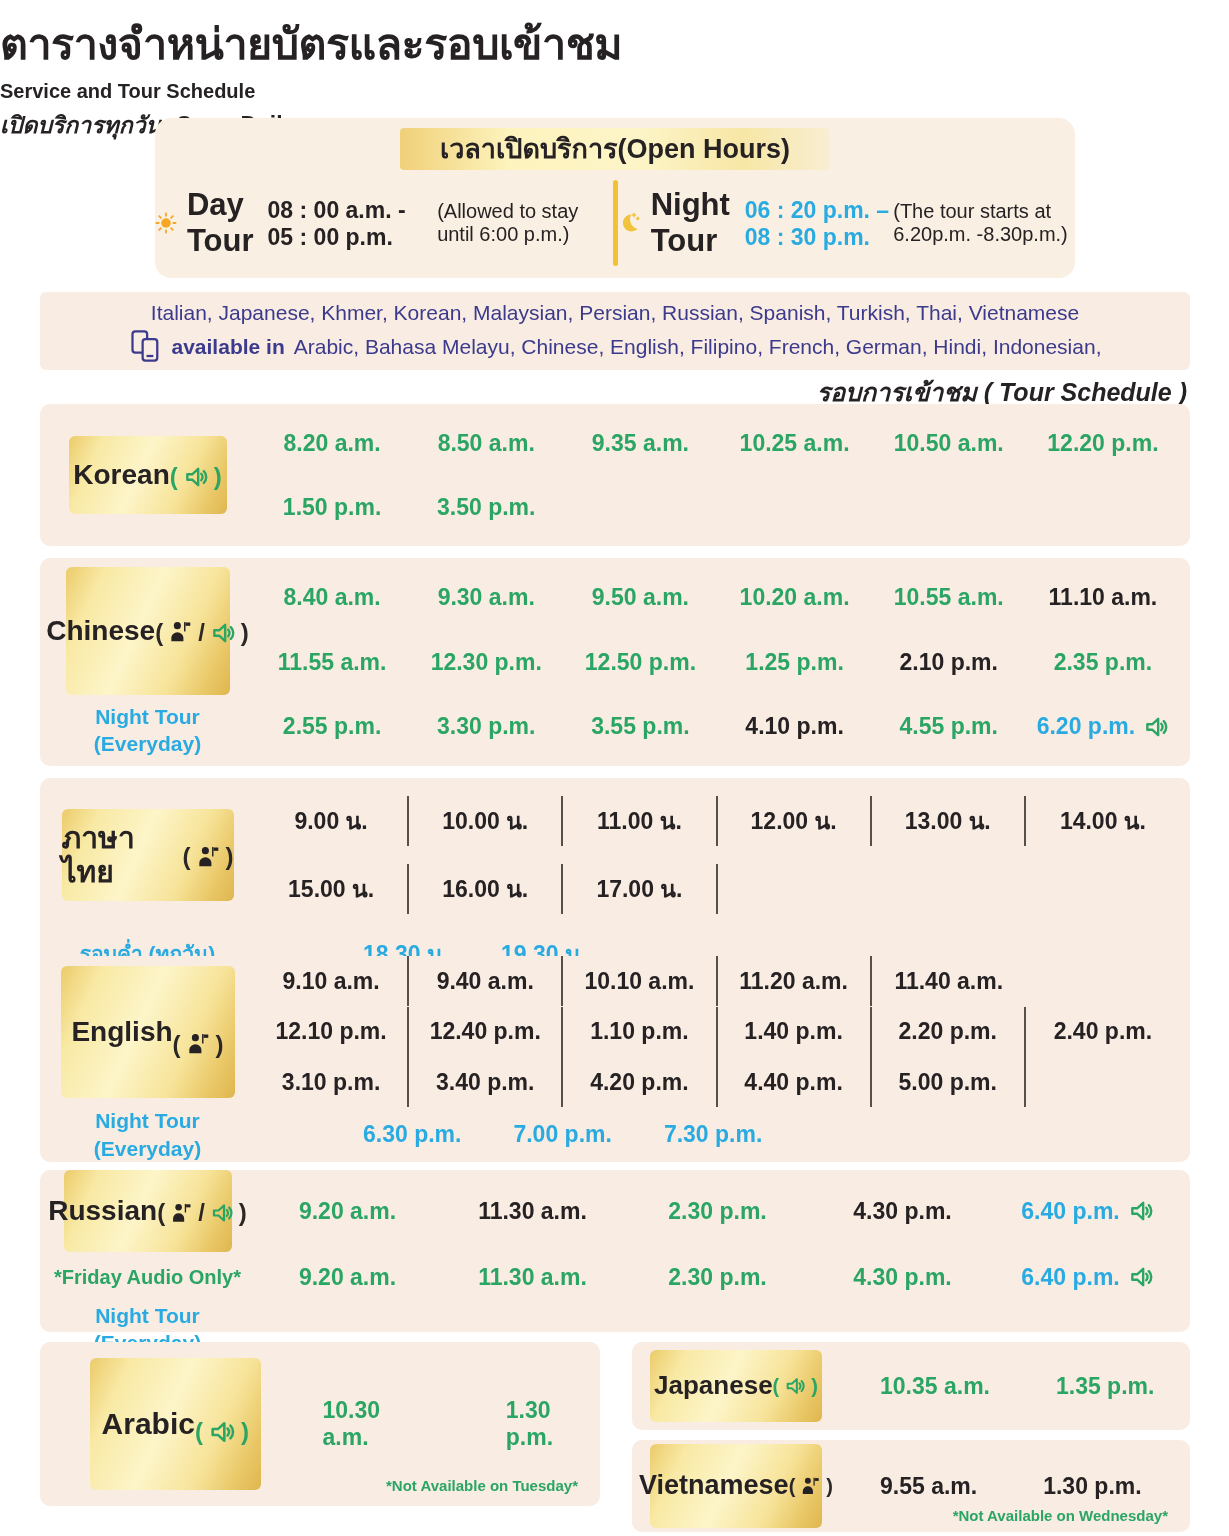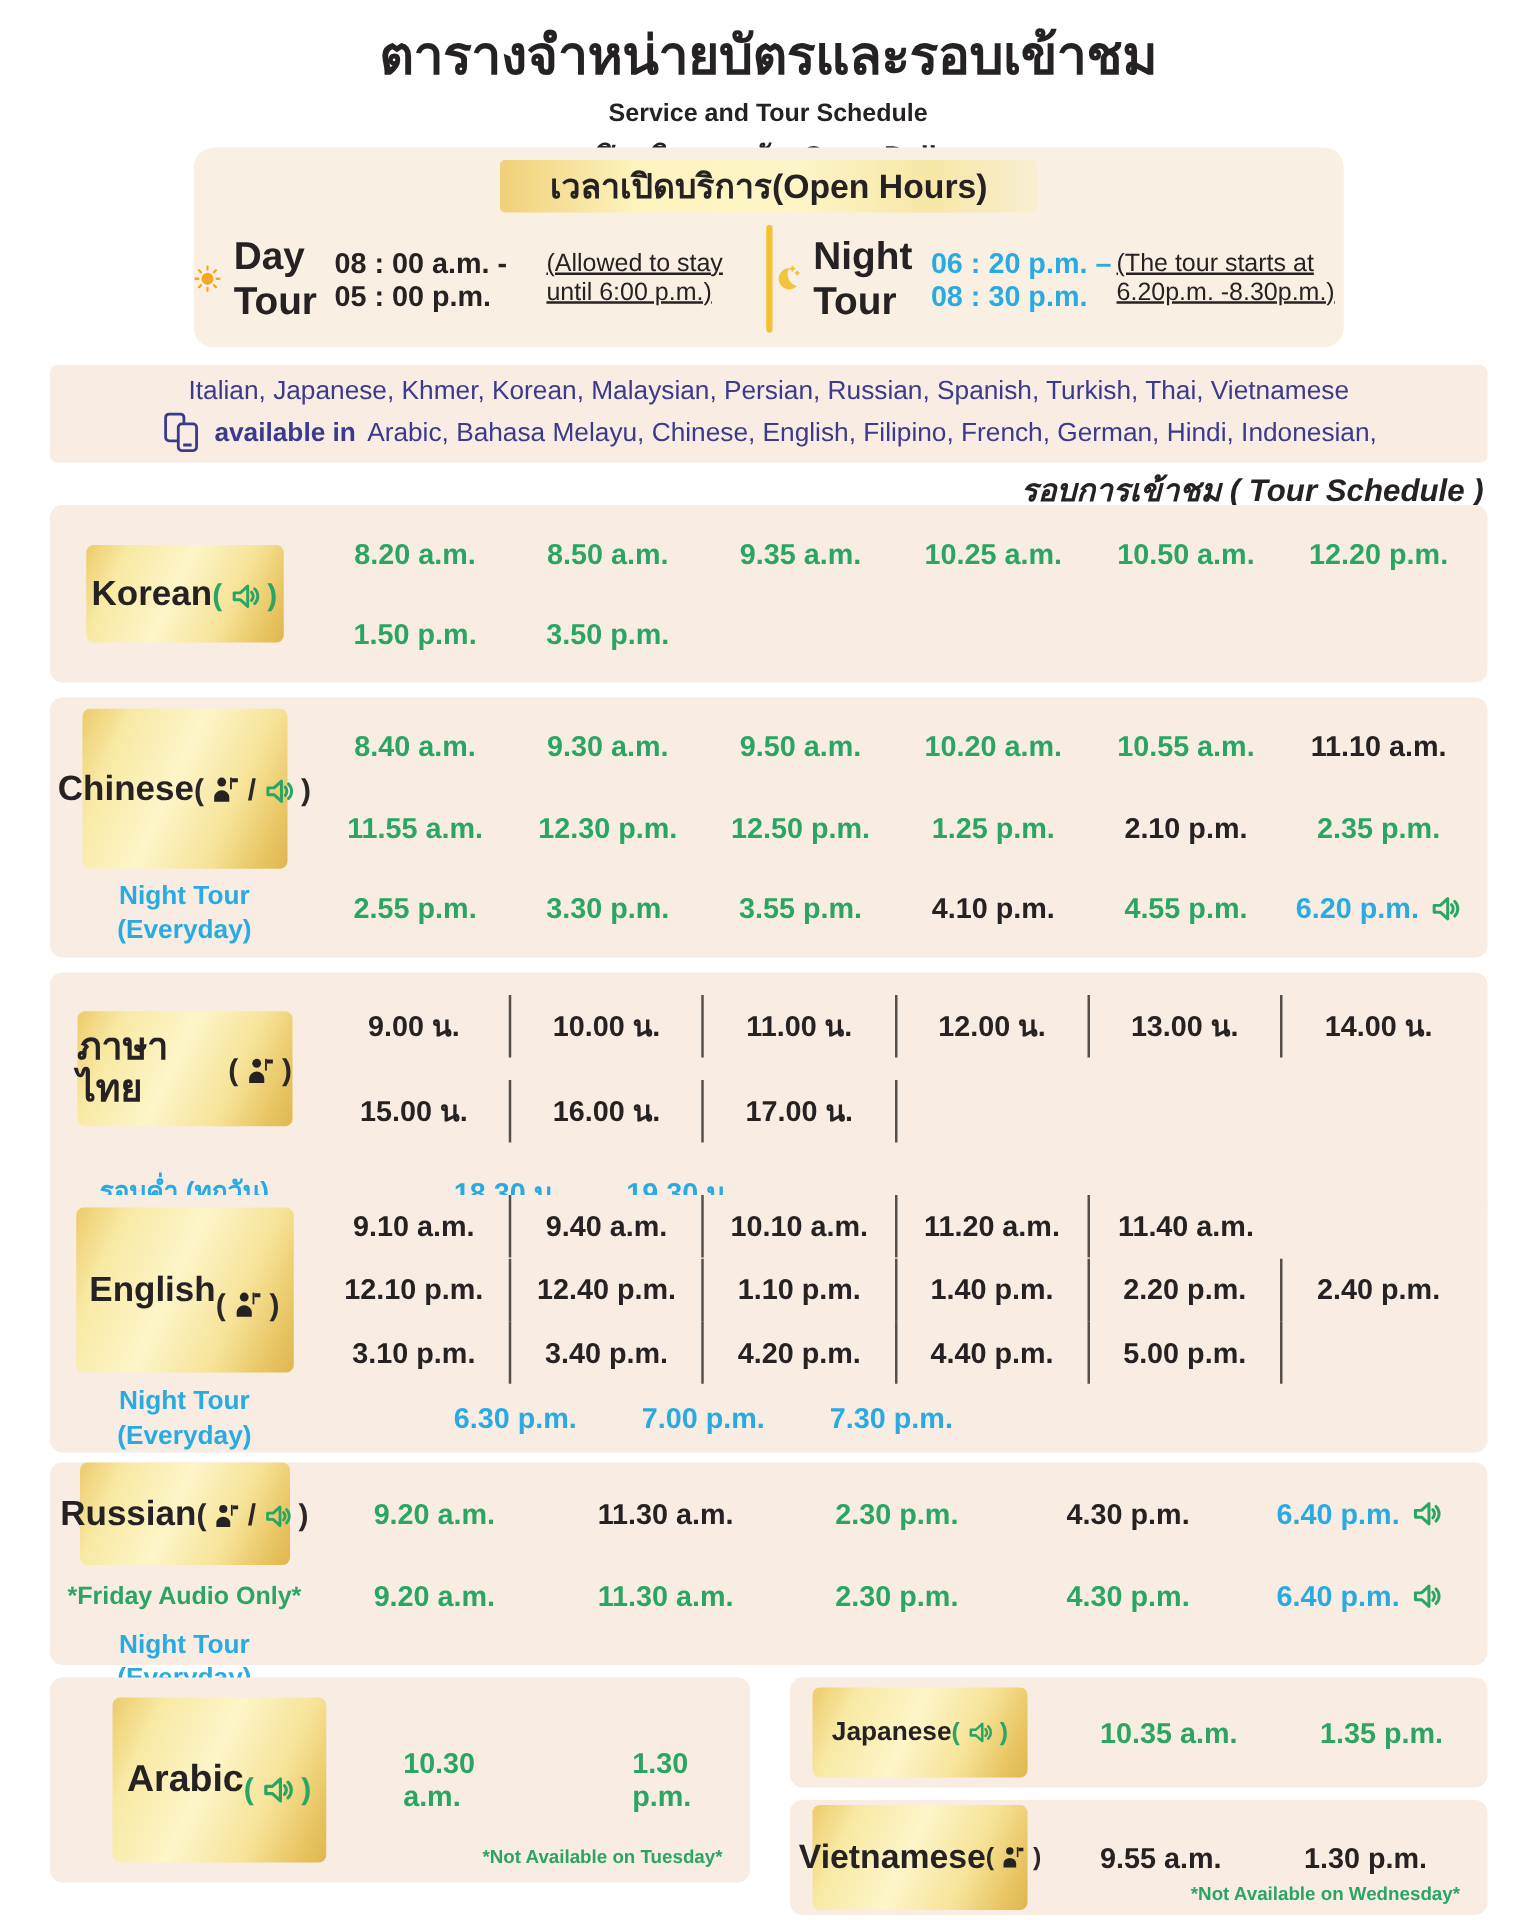--- a/index.html
+++ b/index.html
@@ -4,41 +4,41 @@
 <style>
   html,body{margin:0;padding:0;background:#ffffff;}
   body{
     width:1229px;height:1536px;position:relative;overflow:hidden;
     font-family:"Liberation Sans","DejaVu Sans",sans-serif;
     color:var(--black,#231f20);
   }
   .panel{position:absolute;background:var(--panel);border-radius:10px;}
 
   
-  .hdr{position:absolute;top:10px;left:0;width:100%;text-align:center;}
+  .hdr{position:absolute;top:10px;left:0;width:100%;text-align:left;}
   .hdr h1{margin:0;font-size:43px;font-weight:800;letter-spacing:-.5px;}
   .hdr .sub{font-size:20px;font-weight:700;margin-top:2px;}
   .hdr .open-daily{font-size:23px;font-weight:700;margin-top:4px;}
   .hdr .thai-italic{font-style:italic;margin-right:14px;}
 
   
   .open-hours{top:118px;left:155px;width:920px;height:160px;background:var(--panel_top);border-radius:16px;}
   .oh-badge{
     position:absolute;top:10px;left:50%;transform:translateX(-50%);
     width:430px;height:42px;line-height:42px;text-align:center;
     font-size:27px;font-weight:800;border-radius:4px;
     background:linear-gradient(90deg,#f0d079 0%,#fdf3bd 25%,#fdf5c8 55%,#f7e7a6 80%,#f9eed2 100%);
   }
   .oh-cols{position:absolute;top:56px;left:0;right:0;bottom:6px;display:flex;align-items:stretch;}
   .oh-col{flex:1;display:flex;flex-direction:row;align-items:center;justify-content:flex-start;}
   .oh-divider{width:5px;background:var(--gold_divider);border-radius:3px;margin:6px 0;}
   .oh-title{display:flex;align-items:center;gap:10px;font-size:31px;font-weight:800;height:44px;}
   .oh-time{font-size:23px;font-weight:800;margin-top:2px;}
   .oh-time.blue{color:var(--blue);}
-  .oh-note{font-size:20px;font-weight:500;margin-top:0;text-decoration:underline;}
+  .oh-note{font-size:20px;font-weight:500;margin-top:0;}
 
   
   .available{top:292px;left:40px;width:1150px;height:78px;border-radius:6px;
     display:flex;flex-direction:column;justify-content:center;align-items:center;
     color:var(--indigo);font-size:21px;font-weight:500;}
   .avail-line{display:flex;align-items:center;gap:9px;line-height:32px;}
   .avail-line .b{font-weight:800;}
   .sched-heading{position:absolute;top:372px;right:42px;font-size:25px;font-weight:800;font-style:italic;}
 
   
@@ -92,21 +92,21 @@
   .rus-grid .badge{justify-self:center;}
 
   
   .bottom{display:flex;align-items:center;}
   .arabic{top:1342px;left:40px;width:560px;height:164px;}
   .japanese{top:1342px;left:632px;width:558px;height:88px;}
   .vietnamese{top:1440px;left:632px;width:558px;height:92px;}
   .arabic .badge{width:176px;height:132px;margin-left:50px;}
   .arabic .badge-label{font-size:30px;}
   .japanese .badge{width:172px;height:72px;margin-left:18px;}
-  .japanese .badge-label{font-size:21px;}
+  .japanese .badge-label{font-size:26px;}
   .japanese .badge-icons{margin-top:0;font-size:20px;}
   .vietnamese .badge{width:172px;height:84px;margin-left:18px;}
   .vietnamese .badge-label{font-size:27px;}
   .vietnamese .badge-icons{margin-top:0;font-size:20px;}
   .times-flex{display:flex;gap:78px;margin-left:62px;}
   .japanese .times-flex,.vietnamese .times-flex{margin-left:58px;gap:66px;}
   .note{position:absolute;right:22px;bottom:12px;font-size:15px;font-weight:700;color:var(--green);}
   .vietnamese .note{bottom:8px;}
 
   svg{display:block;}

